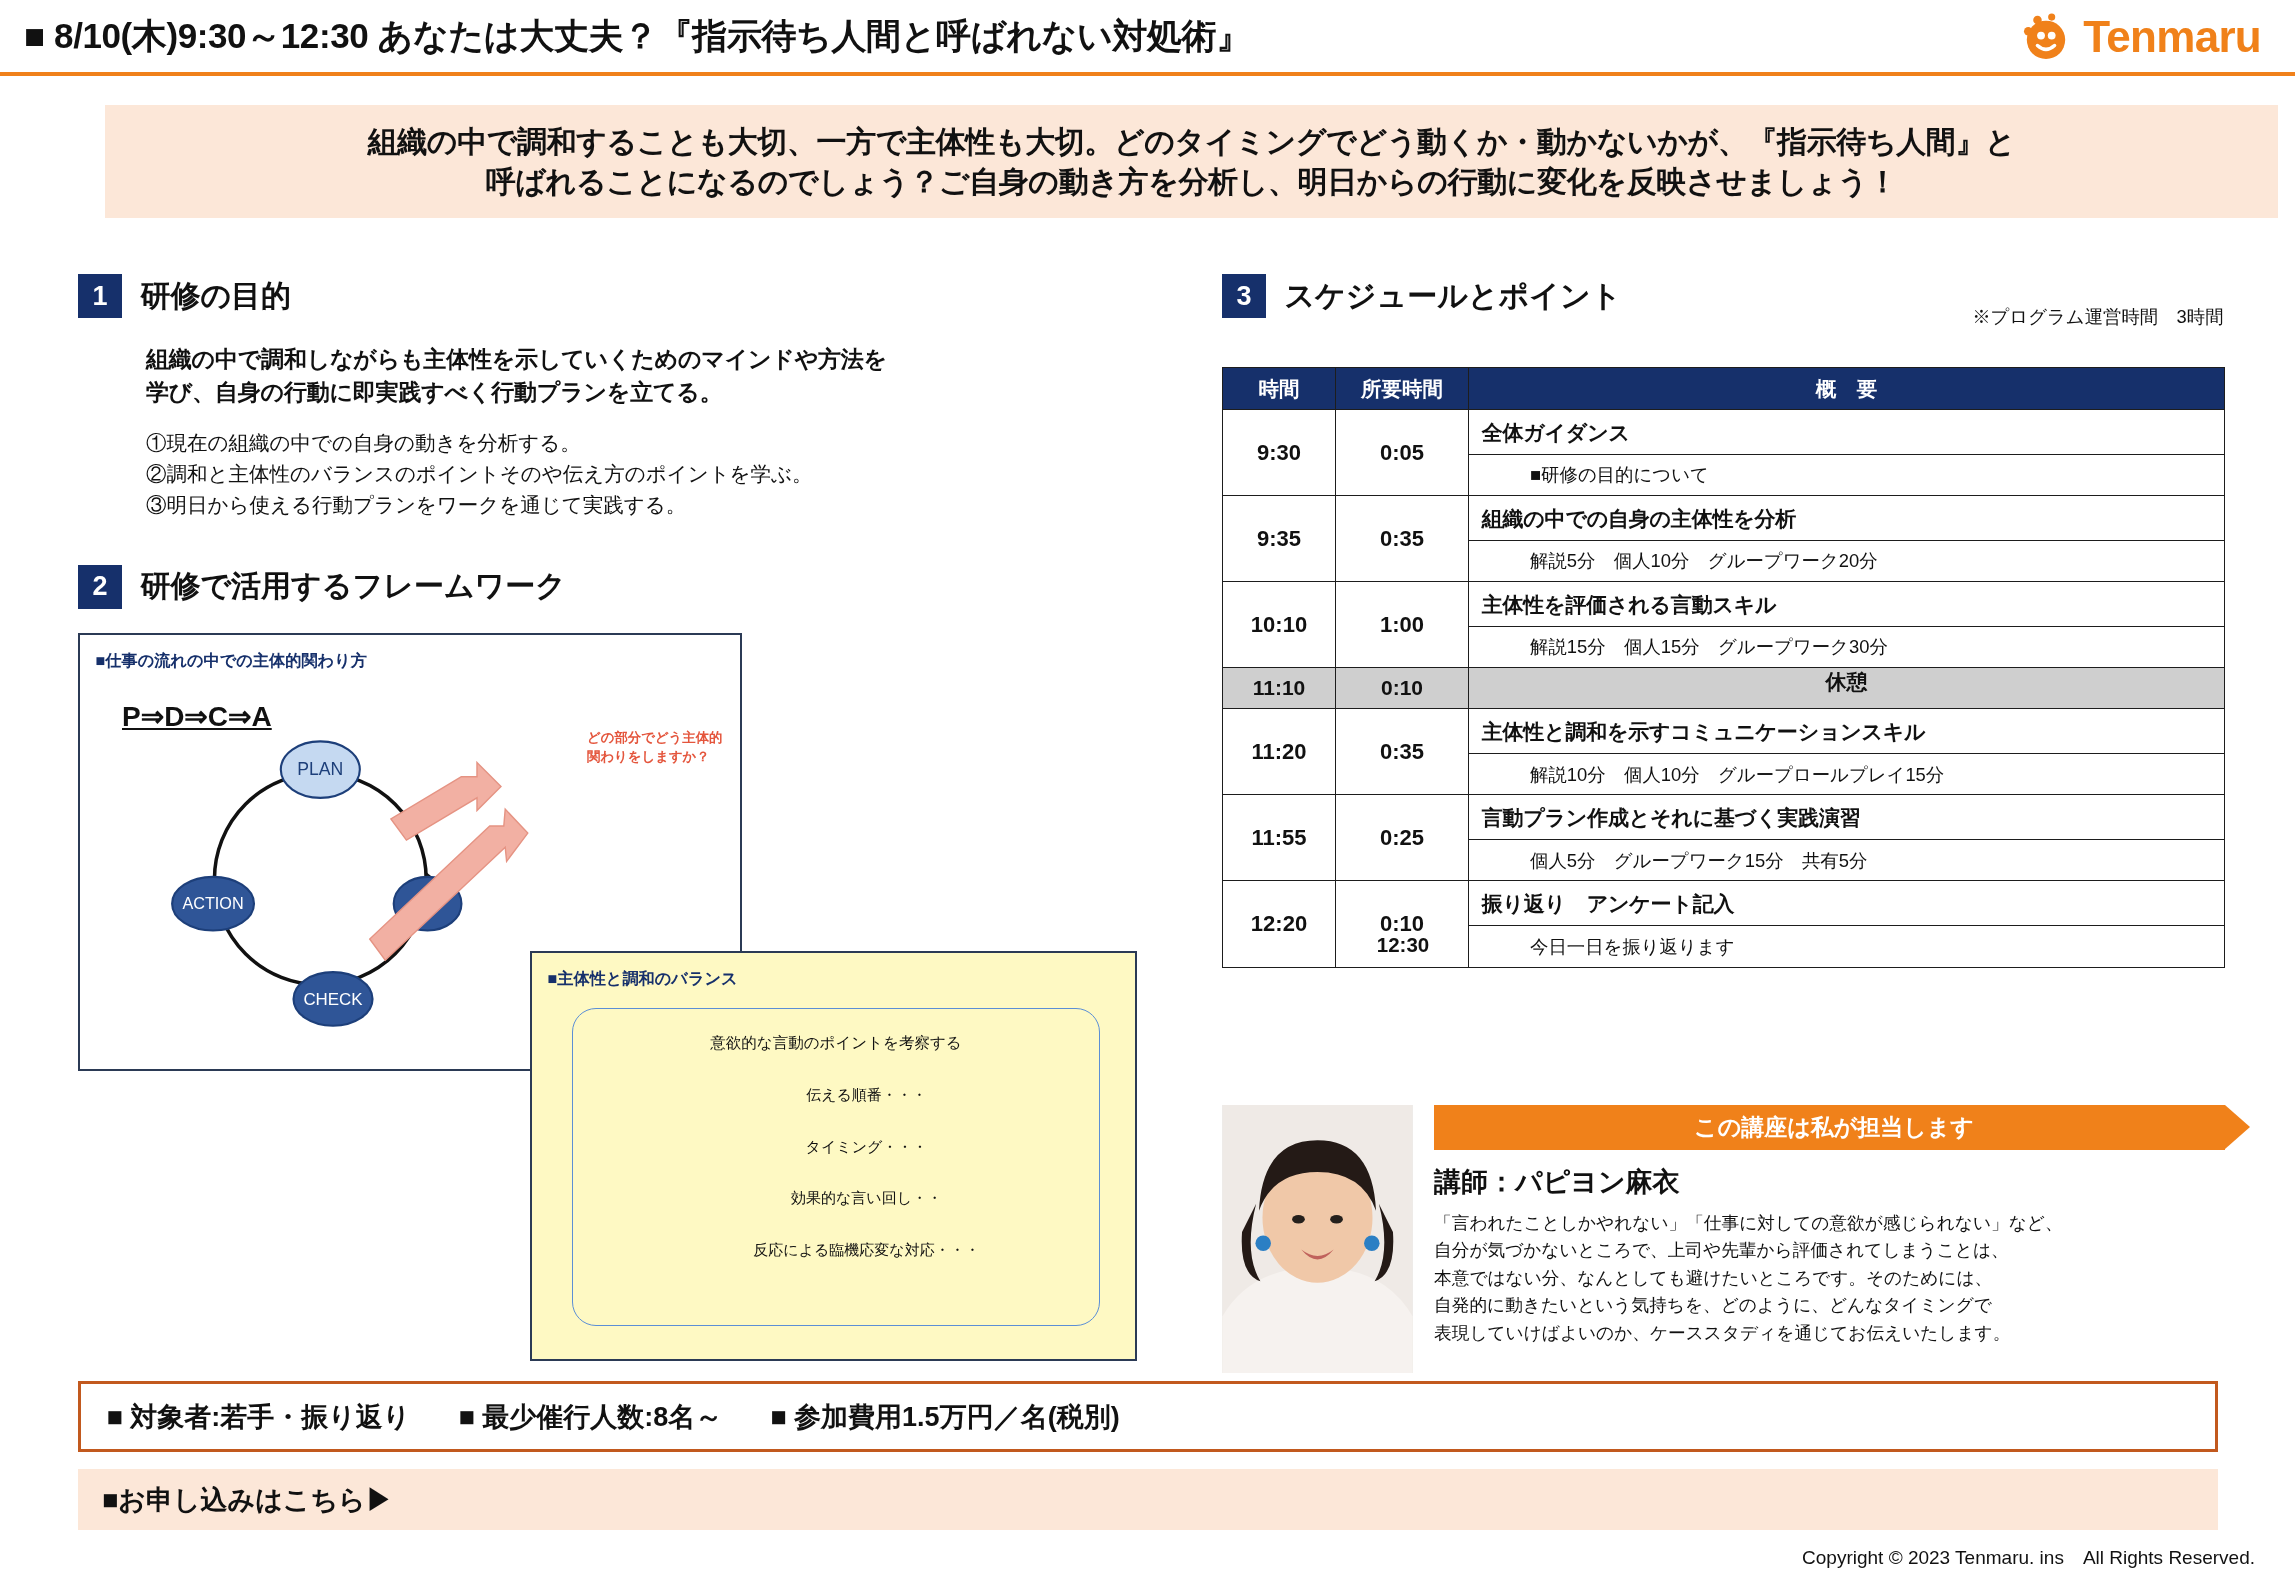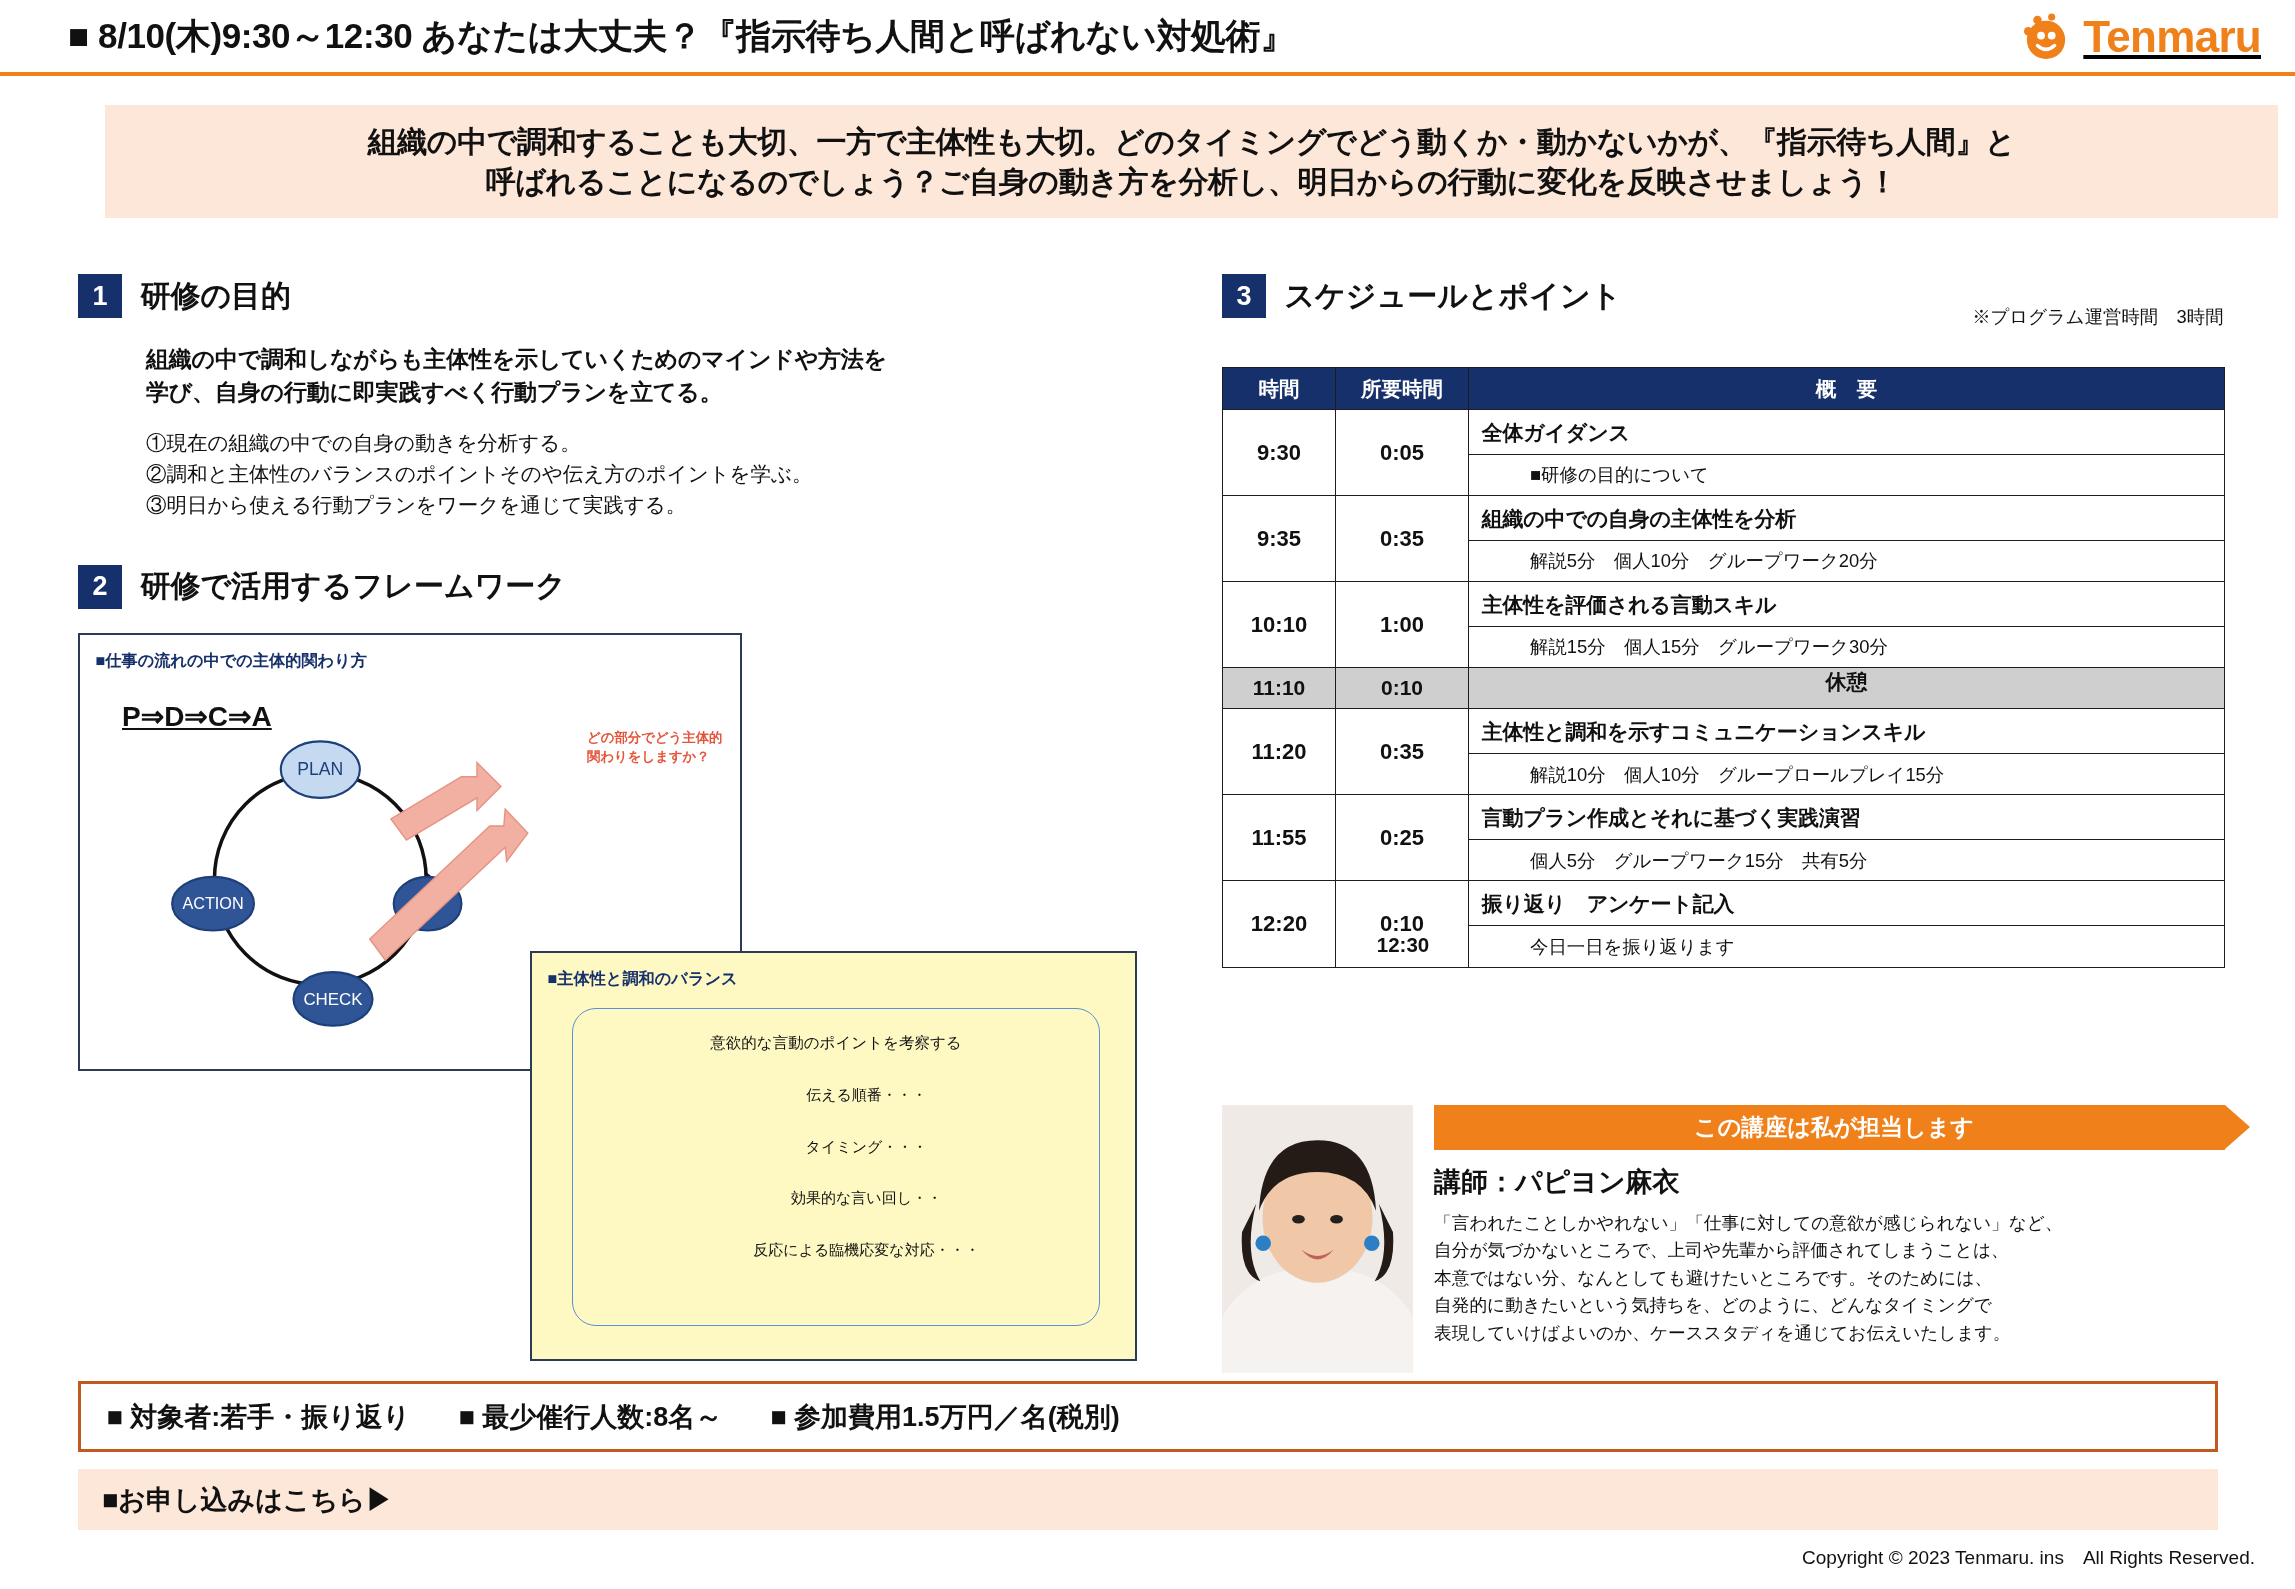--- a/index.html
+++ b/index.html
@@ -8,29 +8,29 @@
     font-family: "Liberation Sans", sans-serif;
     background: #ffffff;
     overflow: hidden;
   }
   .page { position: relative; width: 2295px; height: 1589px; }
 
   
   .header {
     position: absolute; left: 0; top: 0; width: 2295px; height: 76px;
     border-bottom: 4.2px solid #f0811a;
-    display: flex; align-items: center; padding-left: 44px;
+    display: flex; align-items: center;
   }
   .header-title {
     font-size: 35px; font-weight: bold; color: #111; letter-spacing: -0.4px;
     margin-left: 24px; white-space: nowrap;
   }
   .logo {
     position: absolute; right: 34px; top: 10px;
-    display: flex; align-items: center; gap: 10px; text-decoration: underline;
+    display: flex; align-items: center; gap: 10px;
   }
   .logo-mark { width: 54px; height: 54px; }
   .logo-text { font-size: 44px; font-weight: bold; color: #f0811a; letter-spacing: -0.7px; }
 
   
   .lead {
     position: absolute; left: 61px; top: 105px; width: 2173px; height: 113px;
     background: #fce7d8;
     display: flex; flex-direction: column; align-items: center; justify-content: center; margin-left: 44px;
   }

